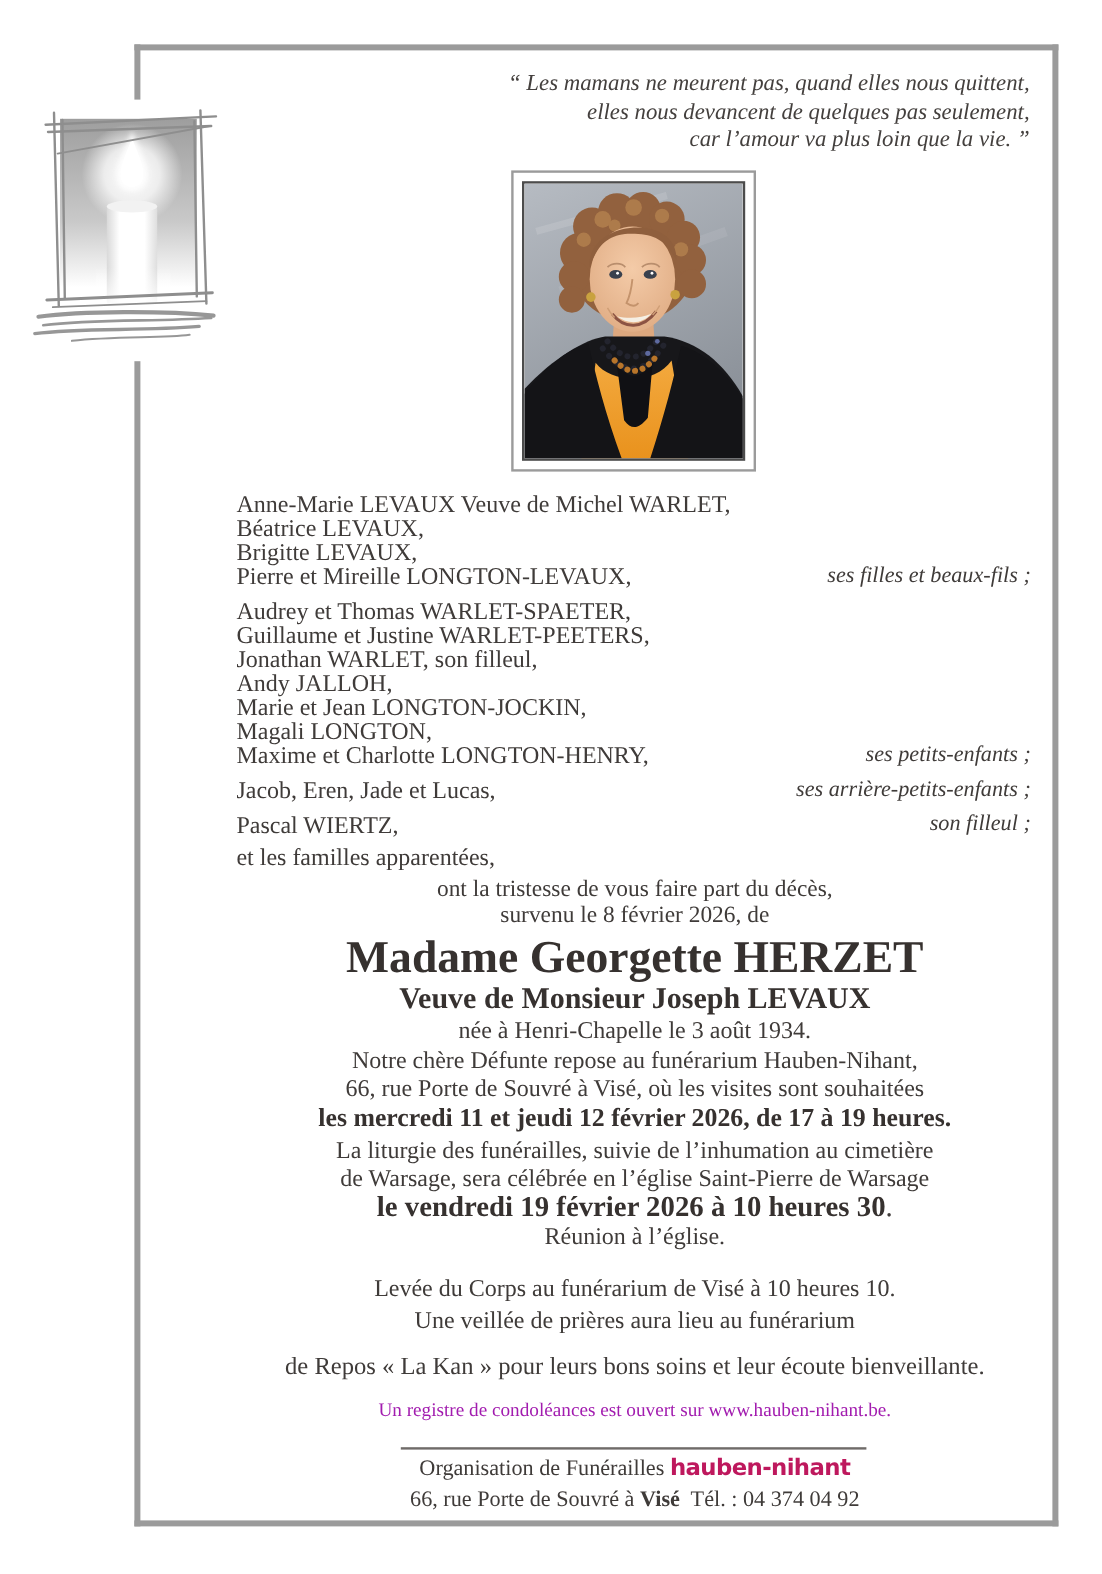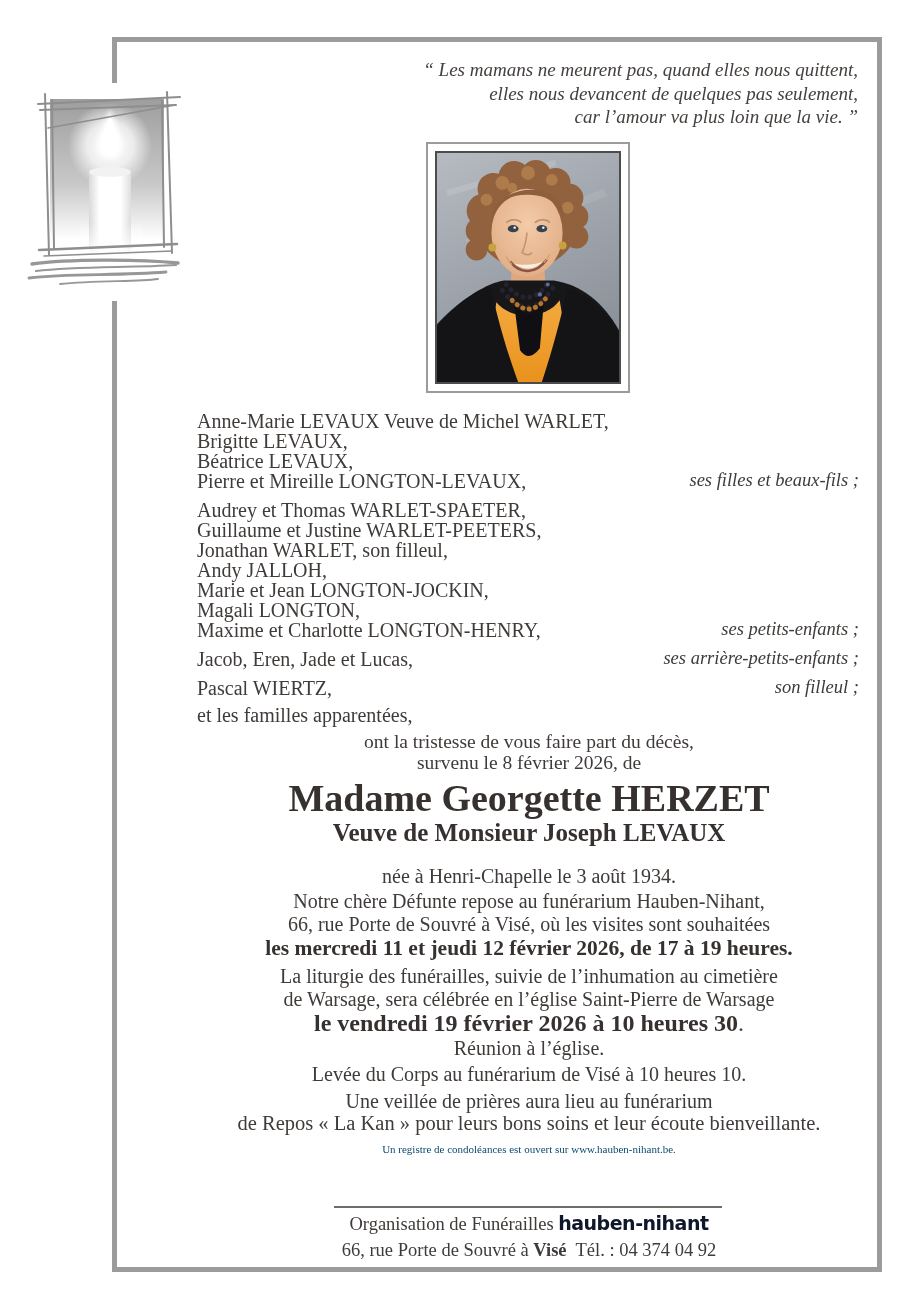--- a/index.html
+++ b/index.html
@@ -37,40 +37,40 @@
   .fg3{margin-top:8px;}
   .fg4{margin-top:8px;}
   .fg5{margin-top:7px;}
 
   
   .announce{position:absolute;left:197px;top:731px;width:664px;text-align:center;z-index:2;}
   .announce div{white-space:nowrap;}
   .a-intro{font-size:19.5px;line-height:21px;}
   .a-name{font-size:38px;font-weight:bold;line-height:42px;margin-top:4px;color:#36312f;}
   .a-sub{font-size:25px;font-weight:bold;line-height:28px;color:#36312f;}
-  .a-birth{font-size:20px;line-height:22px;margin-top:18px;}
+  .a-birth{font-size:20px;line-height:22px;margin-top:1px;}
   .d-repose{font-size:20px;line-height:23px;margin-top:3px;}
   .d-visits{font-size:21.5px;font-weight:bold;line-height:25px;color:#36312f;}
   .d-liturgy{font-size:20px;line-height:22.5px;margin-top:4px;}
   .d-date{font-size:24px;line-height:27px;}
   .d-date b,.d-jeudi b{font-weight:bold;color:#36312f;}
   .d-reunion{font-size:20px;line-height:23px;}
-  .d-levee{font-size:20px;line-height:23px;margin-top:3px;}
+  .d-levee{font-size:20px;line-height:23px;margin-top:20px;}
   .d-veillee{font-size:20px;line-height:22px;margin-top:4px;}
   .d-jeudi{font-size:21.5px;line-height:25px;}
   .d-thanks{font-size:20.5px;line-height:23px;margin-top:4px;}
-  .d-register{font-size:11px;line-height:18px;margin-top:5px;color:#0c4a6e;}
+  .d-register{font-size:16px;line-height:18px;margin-top:16px;color:#a21caf;}
 
   
   .footer-sep{position:absolute;left:334px;top:1206px;width:388px;height:2px;background:#6f6b69;z-index:2;}
   .footer{position:absolute;left:197px;top:1212px;width:664px;text-align:center;z-index:2;}
   .f-line1{font-size:18.5px;line-height:22px;white-space:nowrap;}
   .f-line2{font-size:18.5px;line-height:22px;margin-top:4px;white-space:nowrap;}
   .f-logo{font-family:"DejaVu Sans","Liberation Sans",sans-serif;font-weight:bold;
-          font-size:19px;letter-spacing:-0.5px;color:#0f172a;}
+          font-size:19px;letter-spacing:-0.5px;color:#be185d;}
   .f-bold{font-weight:bold;}
 </style>
 </head>
 <body>
 
 <div class="page">
 
   <div class="b b-top"></div>
   <div class="b b-left"></div>
   <div class="b b-right"></div>
@@ -217,22 +217,22 @@
         <circle cx="104" cy="142" r="2.2" fill="#5e6aa0"></circle>
         <circle cx="112" cy="132" r="2" fill="#5e6aa0"></circle>
       </svg>
     </div>
   </div>
 
   <div class="family">
     <div class="fg fg1">
       <div class="fl">
         <div>Anne-Marie LEVAUX Veuve de Michel WARLET,</div>
+        <div>Béatrice LEVAUX,</div>
         <div>Brigitte LEVAUX,</div>
-        <div>Béatrice LEVAUX,</div>
         <div>Pierre et Mireille LONGTON-LEVAUX,</div>
       </div>
       <div class="fr">ses filles et beaux-fils ;</div>
     </div>
     <div class="fg fg2">
       <div class="fl">
         <div>Audrey et Thomas WARLET-SPAETER,</div>
         <div>Guillaume et Justine WARLET-PEETERS,</div>
         <div>Jonathan WARLET, son filleul,</div>
         <div>Andy JALLOH,</div>
@@ -274,21 +274,21 @@
     <div class="d-visits">les mercredi 11 et jeudi 12 février 2026, de 17 à 19 heures.</div>
 
     <div class="d-liturgy">La liturgie des funérailles, suivie de l’inhumation au cimetière</div>
     <div class="d-liturgy" style="margin-top:0;">de Warsage, sera célébrée en l’église Saint-Pierre de Warsage</div>
     <div class="d-date"><b>le vendredi 19 février 2026 à 10 heures 30</b><span>.</span></div>
     <div class="d-reunion">Réunion à l’église.</div>
     <div class="d-levee">Levée du Corps au funérarium de Visé à 10 heures 10.</div>
 
     <div class="d-veillee">Une veillée de prières aura lieu au funérarium</div>
 
-    <div class="d-thanks" style="margin-top:0;">de Repos « La Kan » pour leurs bons soins et leur écoute bienveillante.</div>
+    <div class="d-thanks" style="margin-top:16px;">de Repos « La Kan » pour leurs bons soins et leur écoute bienveillante.</div>
     <div class="d-register">Un registre de condoléances est ouvert sur www.hauben-nihant.be.</div>
   </div>
 
   <div class="footer-sep"></div>
   <div class="footer">
     <div class="f-line1">
       <span>Organisation de Funérailles</span>
       <span class="f-logo">hauben-nihant</span>
     </div>
     <div class="f-line2">

